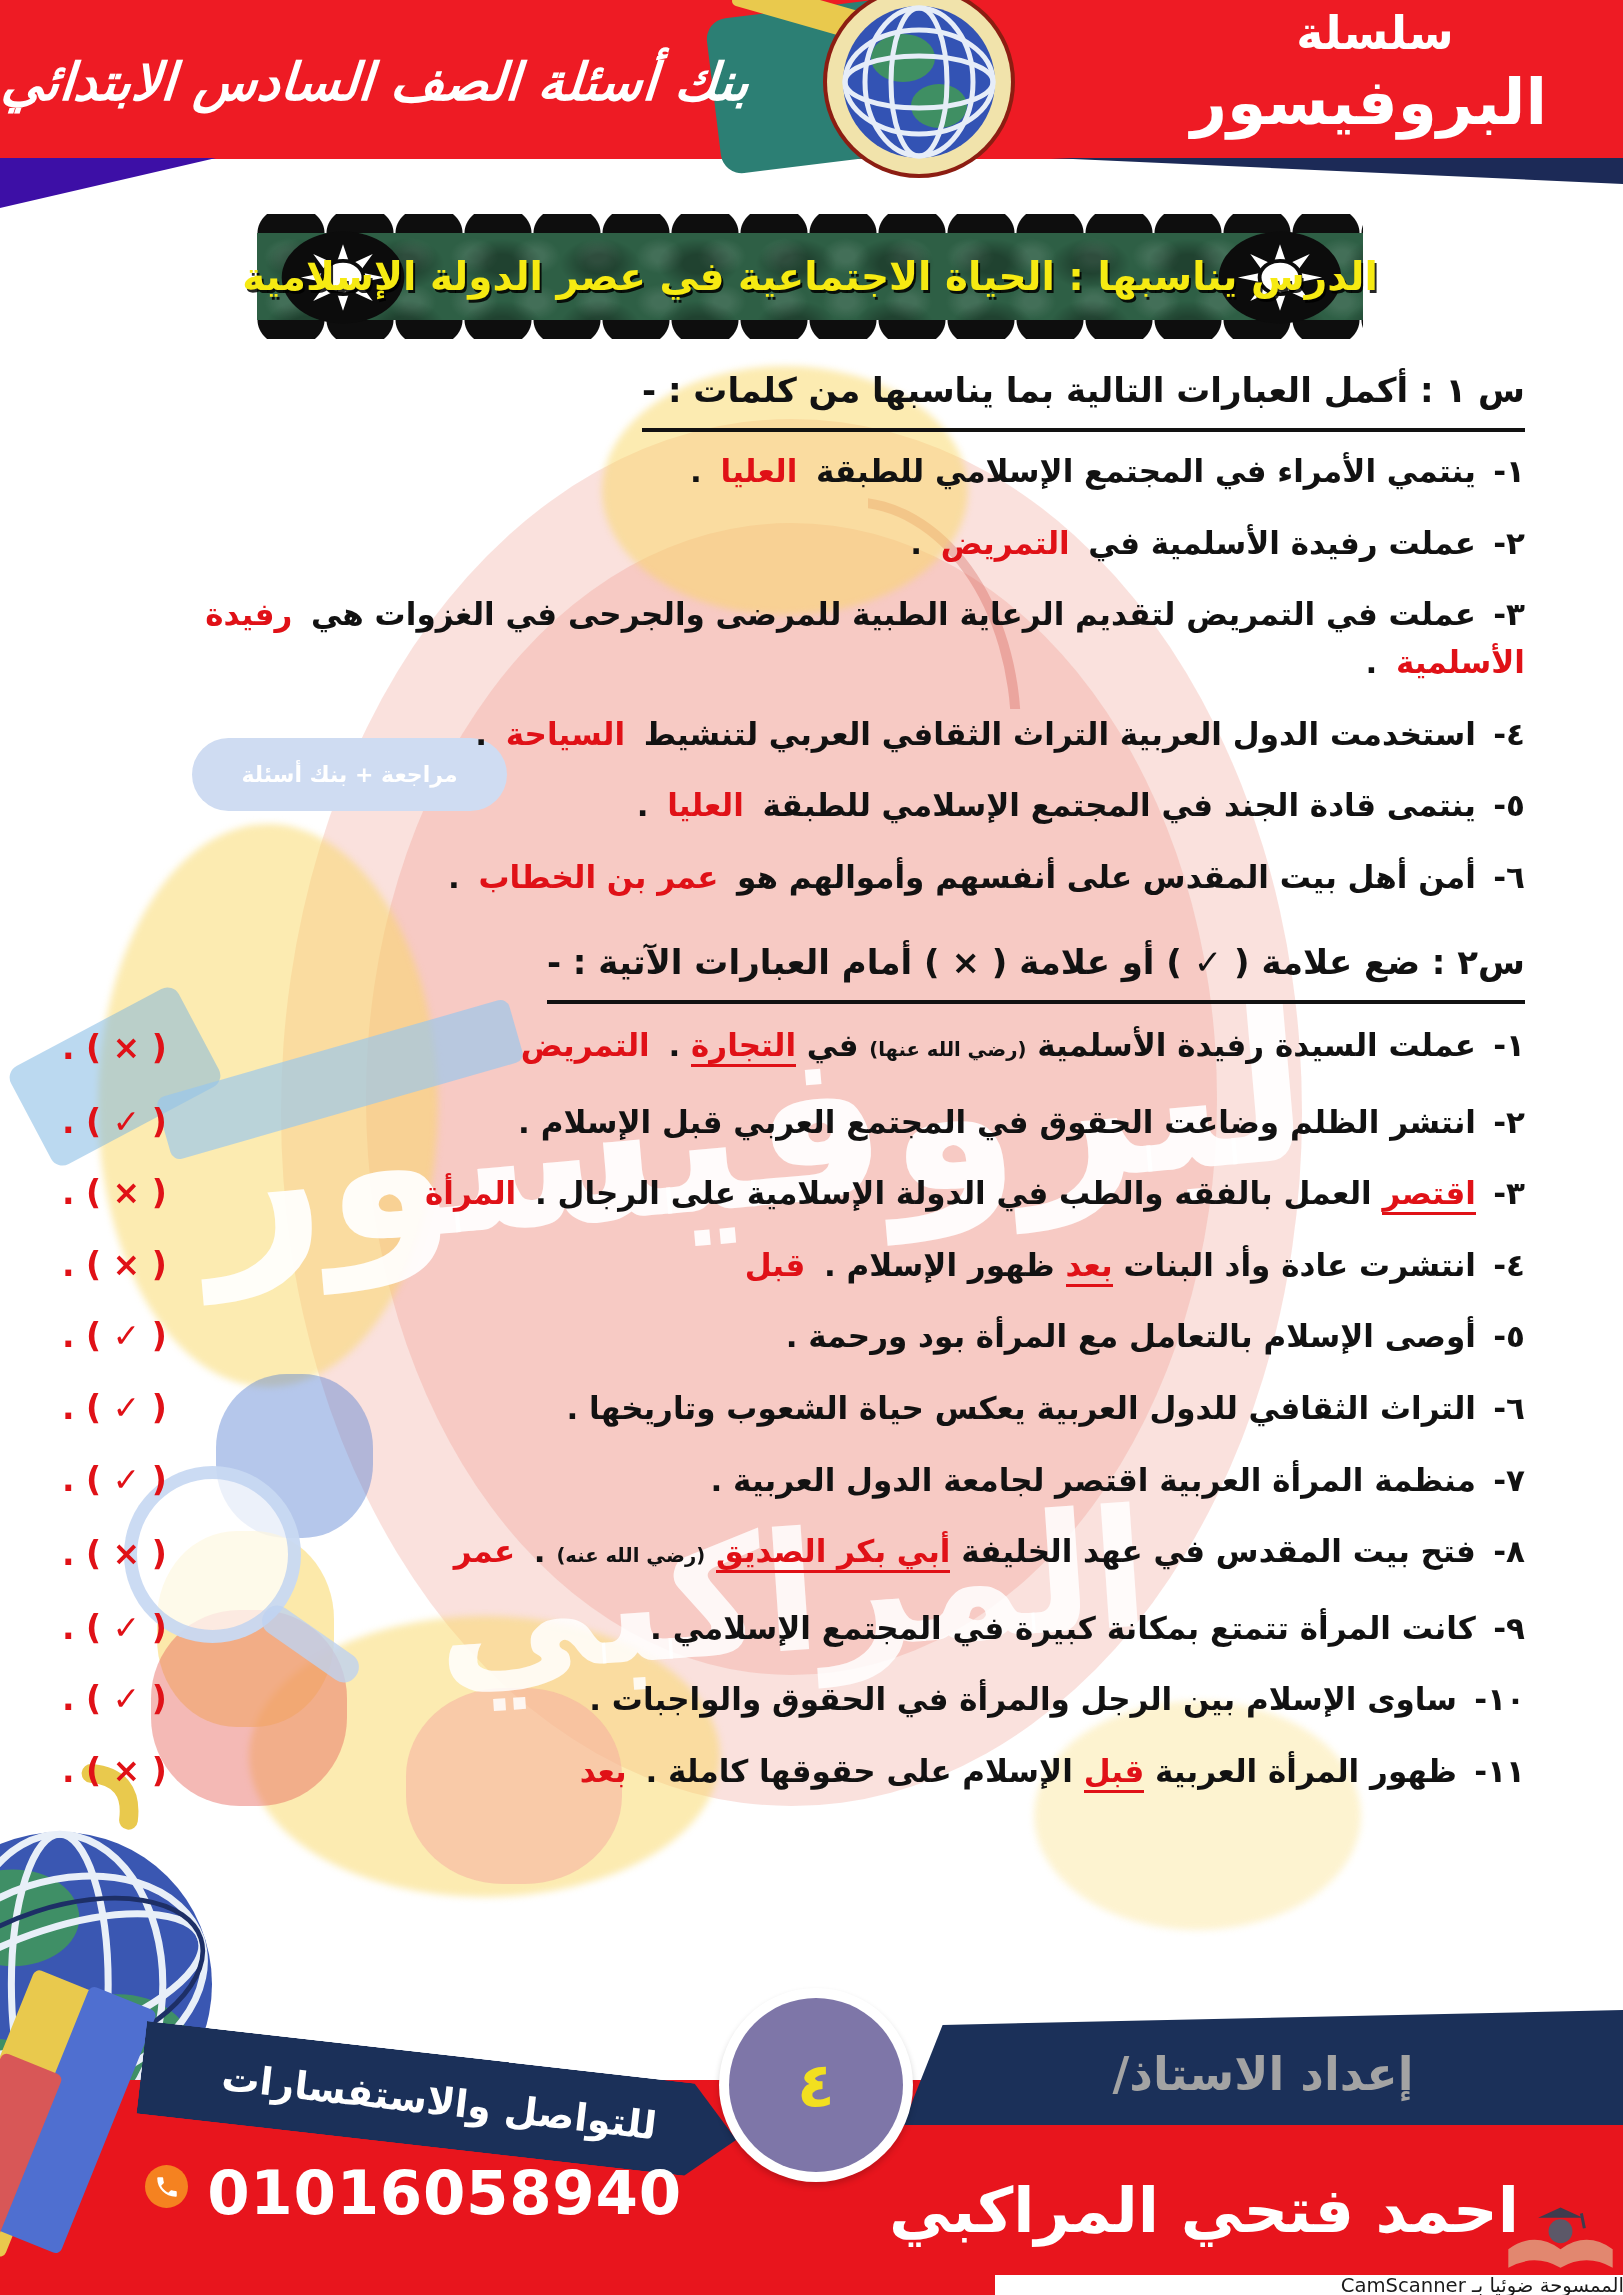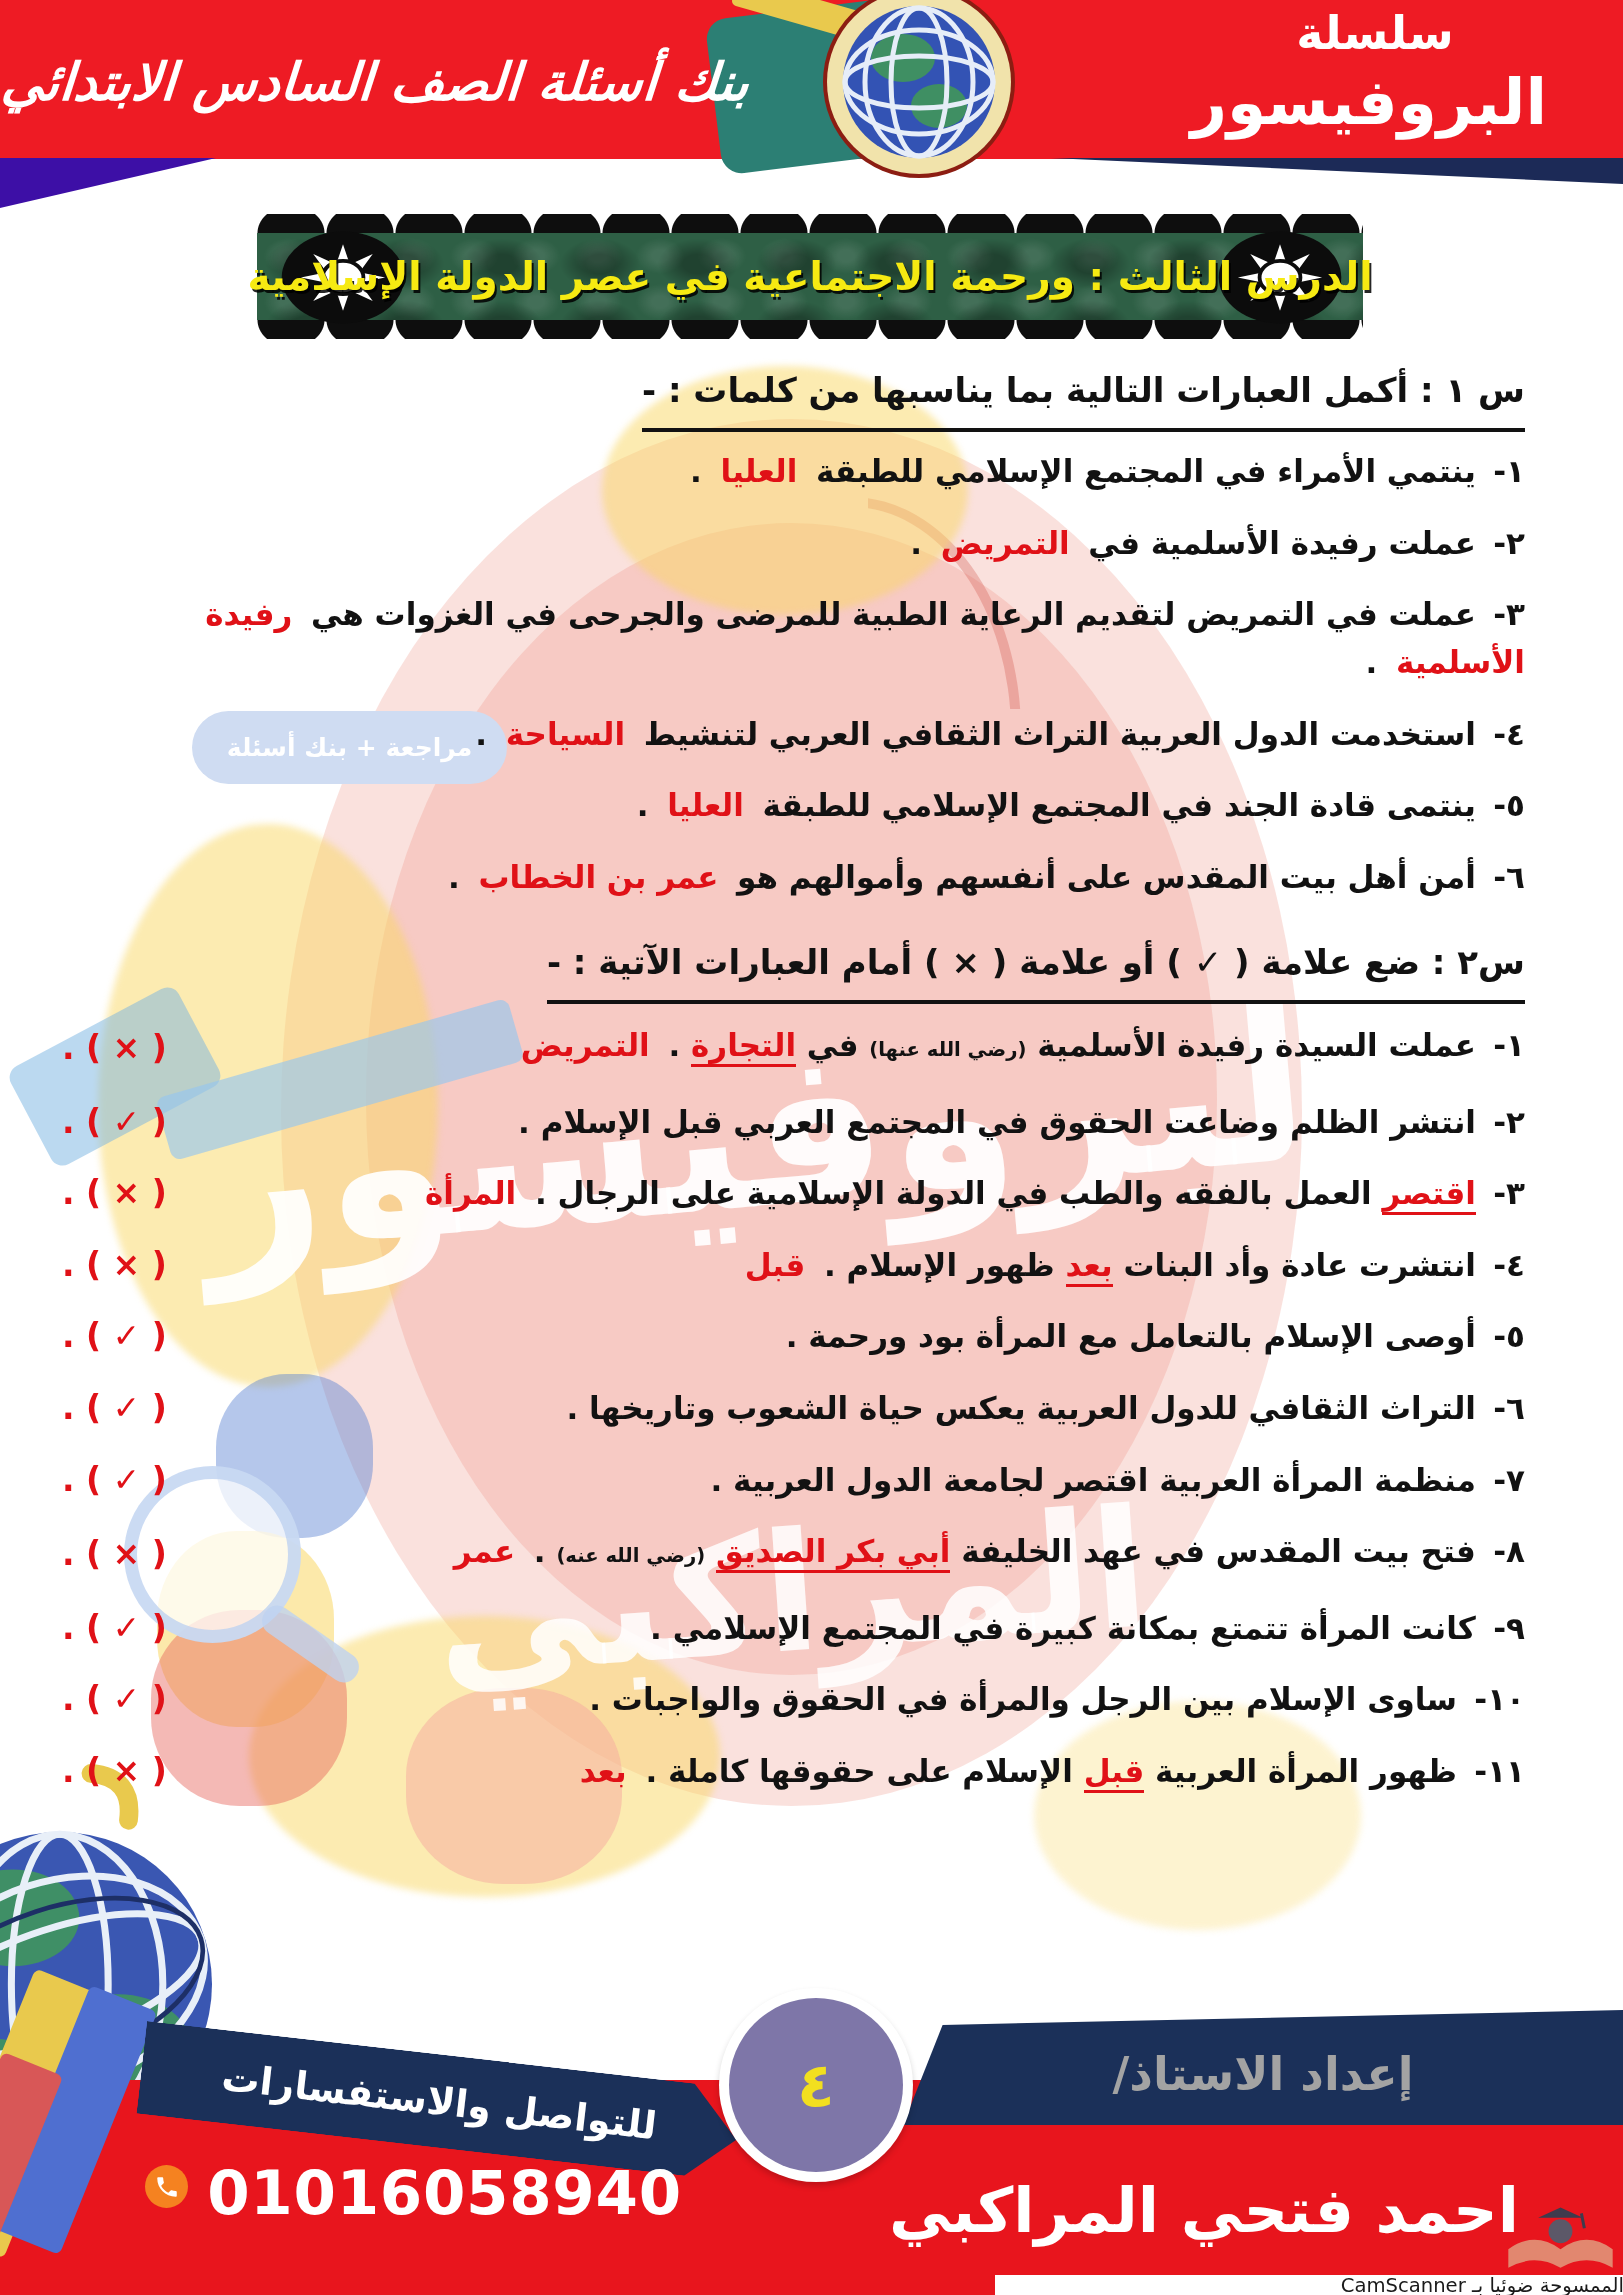--- a/index.html
+++ b/index.html
@@ -35,24 +35,24 @@
   .wm-b3 { left:151px; top:1610px; width:196px; height:196px; background:rgba(230,100,90,.45);
            border-radius:45%; z-index:1; }
   .wm-b4 { left:406px; top:1688px; width:216px; height:196px; background:rgba(245,170,160,.5);
            border-radius:45%; z-index:1; }
   .wm-brand { left:216px; top:1008px; width:1165px; font-size:209px; font-weight:bold;
               color:rgba(255,255,255,.92); transform:rotate(-5deg); text-align:center;
               z-index:3; white-space:nowrap; }
   .wm-name  { left:366px; top:1498px; width:851px; font-size:164px; font-weight:bold;
               color:rgba(255,255,255,.85); transform:rotate(-4deg); text-align:center;
               z-index:3; white-space:nowrap; }
-  .badge-pill { position:absolute; left:192px; top:711px; width:315px; height:73px;
+  .badge-pill { position:absolute; left:192px; top:738px; width:315px; height:73px;
                 background:var(--badge_blue); border-radius:38px; z-index:3;
                 display:flex; align-items:center; justify-content:center;
-                color:#ffffff; font-size:25px; font-weight:bold; }
+                color:#ffffff; font-size:22px; font-weight:bold; }
 
   
   .hdr-red { position:absolute; left:0; top:0; width:1623px; height:159px;
              background:var(--header_red); z-index:6; }
   .wedge-purple { position:absolute; left:0; top:158px; width:216px; height:50px;
                   background:var(--ribbon_purple); clip-path:polygon(0 0,100% 0,0 100%); z-index:6; }
   .wedge-navy { position:absolute; left:1051px; top:158px; width:573px; height:26px;
                 background:var(--ribbon_navy); clip-path:polygon(0 0,100% 0,100% 100%); z-index:6; }
   .teal-panel { position:absolute; left:713px; top:5.2px; width:249px; height:156px;
                 background:var(--illus_teal); border-radius:21px; transform:rotate(-7deg); z-index:7; }
@@ -209,21 +209,21 @@
     <svg class="medal left" viewBox="0 0 100 76">
       <ellipse cx="50" cy="38" rx="48" ry="36" fill="#0c0c0c"></ellipse>
       <polygon fill="#ffffff" points="83,38 62.9,42.2 73.3,56.4 55.4,48.1 50,64 44.6,48.1 26.7,56.4 37.1,42.2 17,38 37.1,33.8 26.7,19.6 44.6,27.9 50,12 55.4,27.9 73.3,19.6 62.9,33.8"></polygon>
       <ellipse cx="50" cy="38" rx="16" ry="13" fill="#ffffff" stroke="#0c0c0c" stroke-width="3"></ellipse>
     </svg>
     <svg class="medal right" viewBox="0 0 100 76">
       <ellipse cx="50" cy="38" rx="48" ry="36" fill="#0c0c0c"></ellipse>
       <polygon fill="#ffffff" points="83,38 62.9,42.2 73.3,56.4 55.4,48.1 50,64 44.6,48.1 26.7,56.4 37.1,42.2 17,38 37.1,33.8 26.7,19.6 44.6,27.9 50,12 55.4,27.9 73.3,19.6 62.9,33.8"></polygon>
       <ellipse cx="50" cy="38" rx="16" ry="13" fill="#ffffff" stroke="#0c0c0c" stroke-width="3"></ellipse>
     </svg>
-    <div class="banner-title">الدرس الثالث : ورحمة الاجتماعية في عصر الدولة الإسلامية</div>
+    <div class="banner-title">الدرس يناسبها : الحياة الاجتماعية في عصر الدولة الإسلامية</div>
   </div>
 
   <div class="content q-head q1-head">س ١ : أكمل العبارات التالية بما يناسبها من كلمات : -</div>
   <div class="content q-list q1-list">
       <div class="q-row"><span class="row-text"><span class="seg num">١- </span><span class="seg seg-b">ينتمي الأمراء في المجتمع الإسلامي للطبقة </span><span class="seg seg-r">العليا</span><span class="seg seg-b"> .</span></span></div>
       <div class="q-row"><span class="row-text"><span class="seg num">٢- </span><span class="seg seg-b">عملت رفيدة الأسلمية في </span><span class="seg seg-r">التمريض</span><span class="seg seg-b"> .</span></span></div>
       <div class="q-row"><span class="row-text"><span class="seg num">٣- </span><span class="seg seg-b">عملت في التمريض لتقديم الرعاية الطبية للمرضى والجرحى في الغزوات هي </span><span class="seg seg-r">رفيدة الأسلمية</span><span class="seg seg-b"> .</span></span></div>
       <div class="q-row"><span class="row-text"><span class="seg num">٤- </span><span class="seg seg-b">استخدمت الدول العربية التراث الثقافي العربي لتنشيط </span><span class="seg seg-r">السياحة</span><span class="seg seg-b"> .</span></span></div>
       <div class="q-row"><span class="row-text"><span class="seg num">٥- </span><span class="seg seg-b">ينتمى قادة الجند في المجتمع الإسلامي للطبقة </span><span class="seg seg-r">العليا</span><span class="seg seg-b"> .</span></span></div>
       <div class="q-row"><span class="row-text"><span class="seg num">٦- </span><span class="seg seg-b">أمن أهل بيت المقدس على أنفسهم وأموالهم هو </span><span class="seg seg-r">عمر بن الخطاب</span><span class="seg seg-b"> .</span></span></div>

